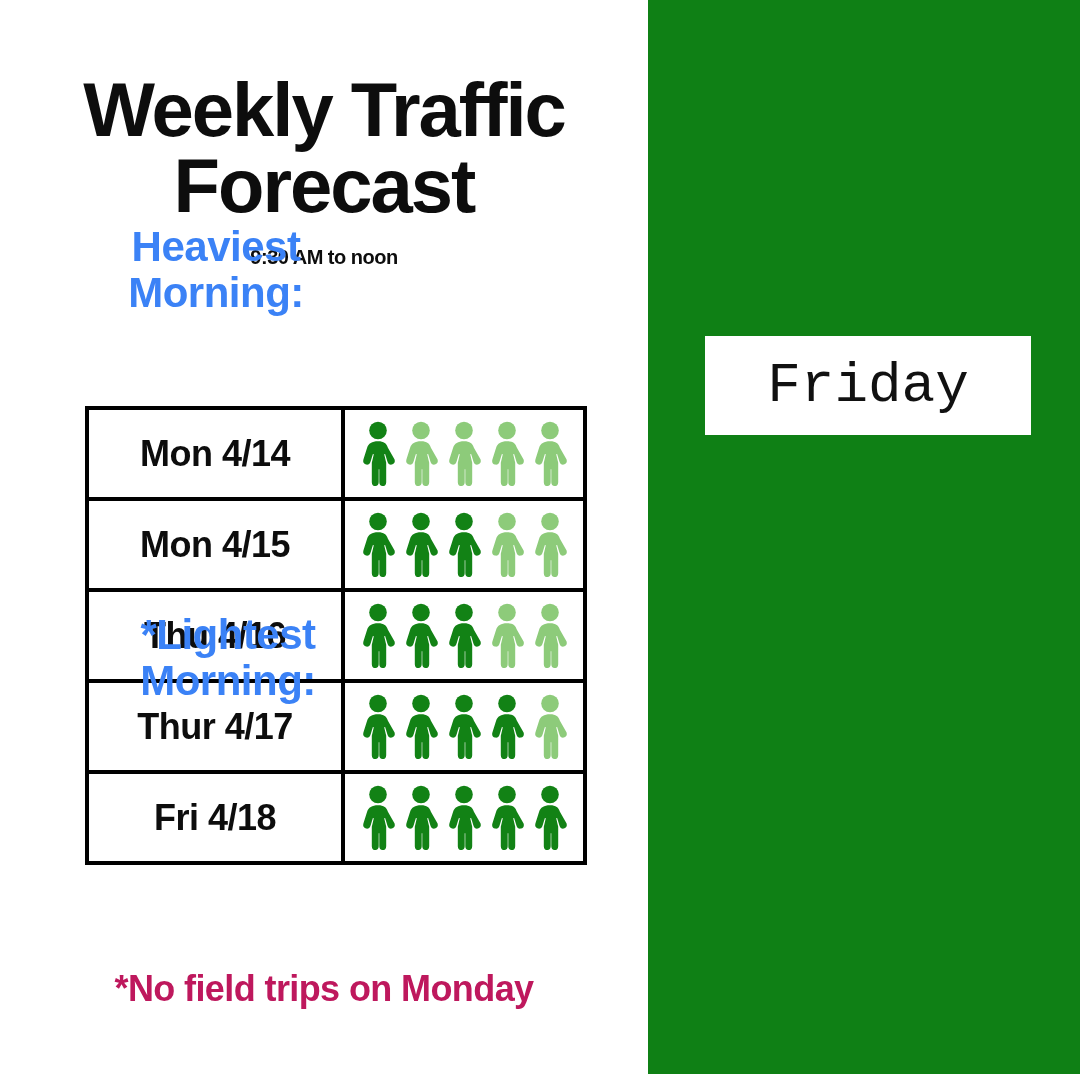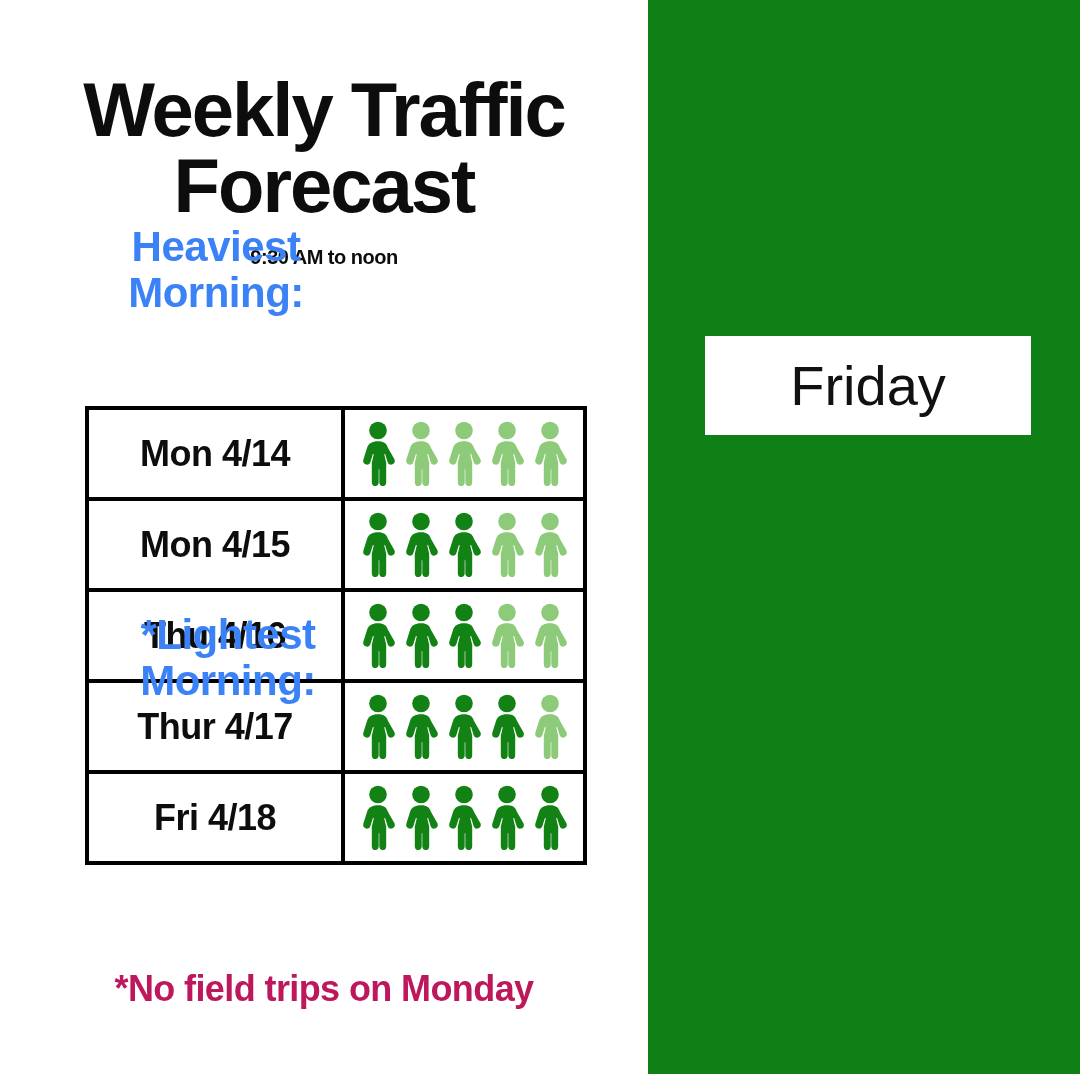--- a/index.html
+++ b/index.html
@@ -49,20 +49,21 @@
     display: flex;
     align-items: center;
     justify-content: center;
     overflow: hidden;
   }
   #heaviest-box {
     left: 705px;
     top: 336px;
     width: 326px;
     height: 99px;
+    font-family: Liberation Mono, monospace;
   }
   #lightest-box {
     left: 705px;
     top: 718px;
     width: 326px;
     height: 105px;
   }
   .answer-text {
     color: #111111;
     font-size: 56px;

